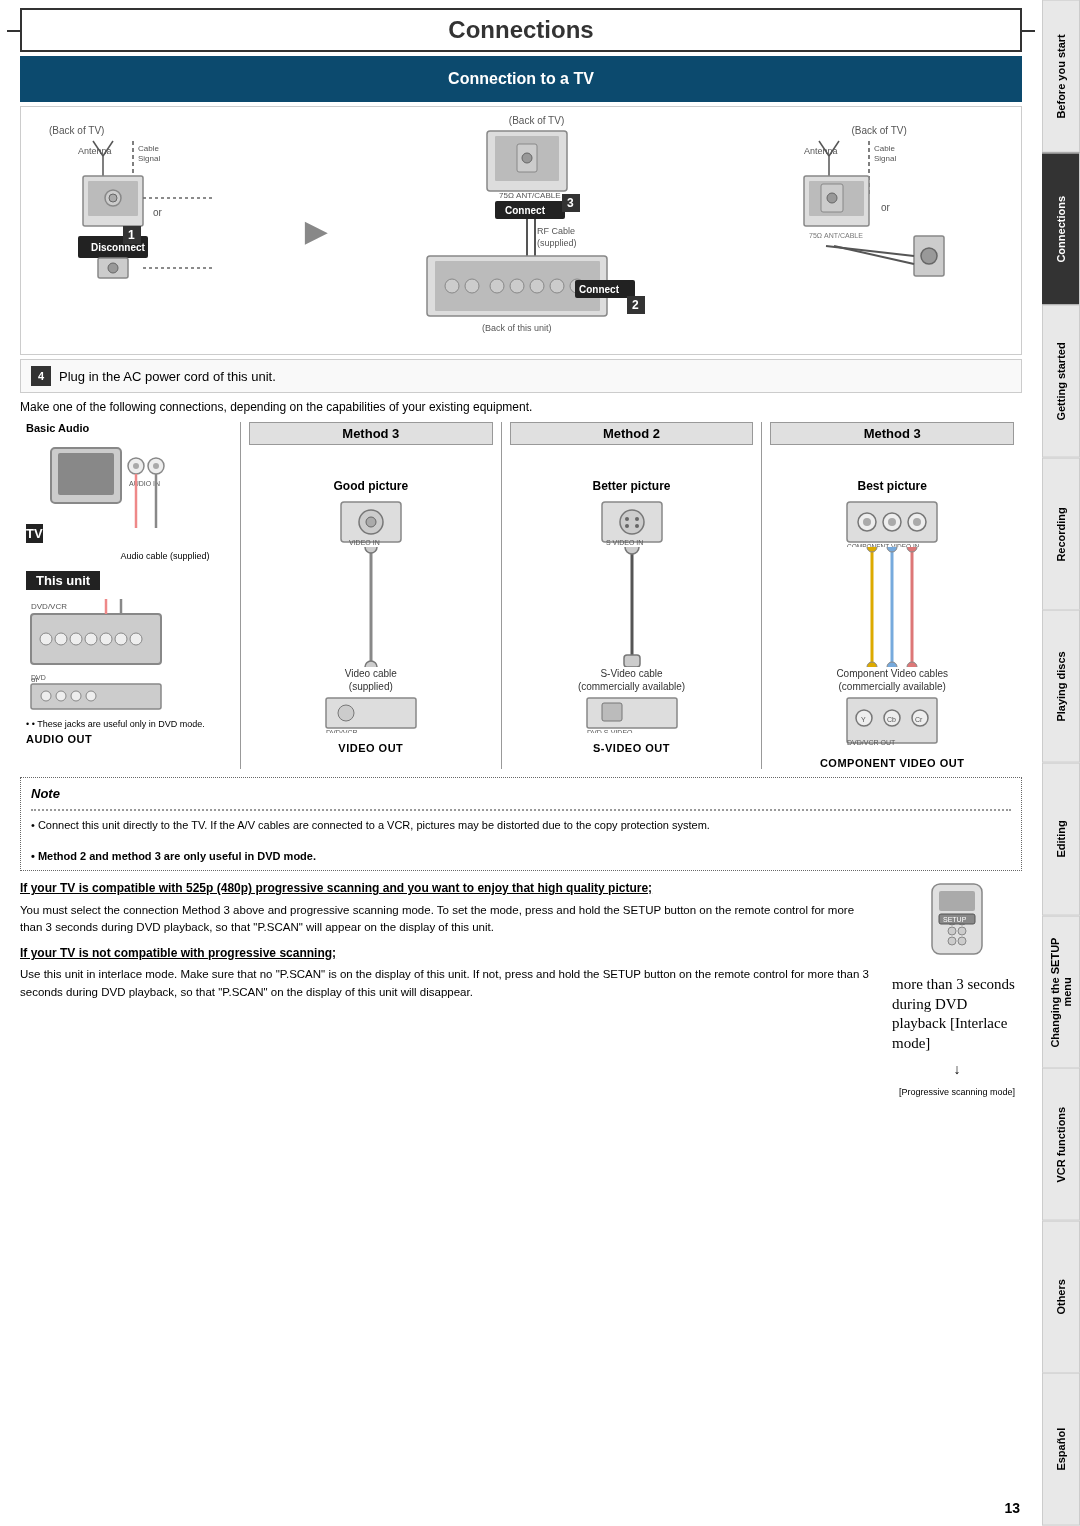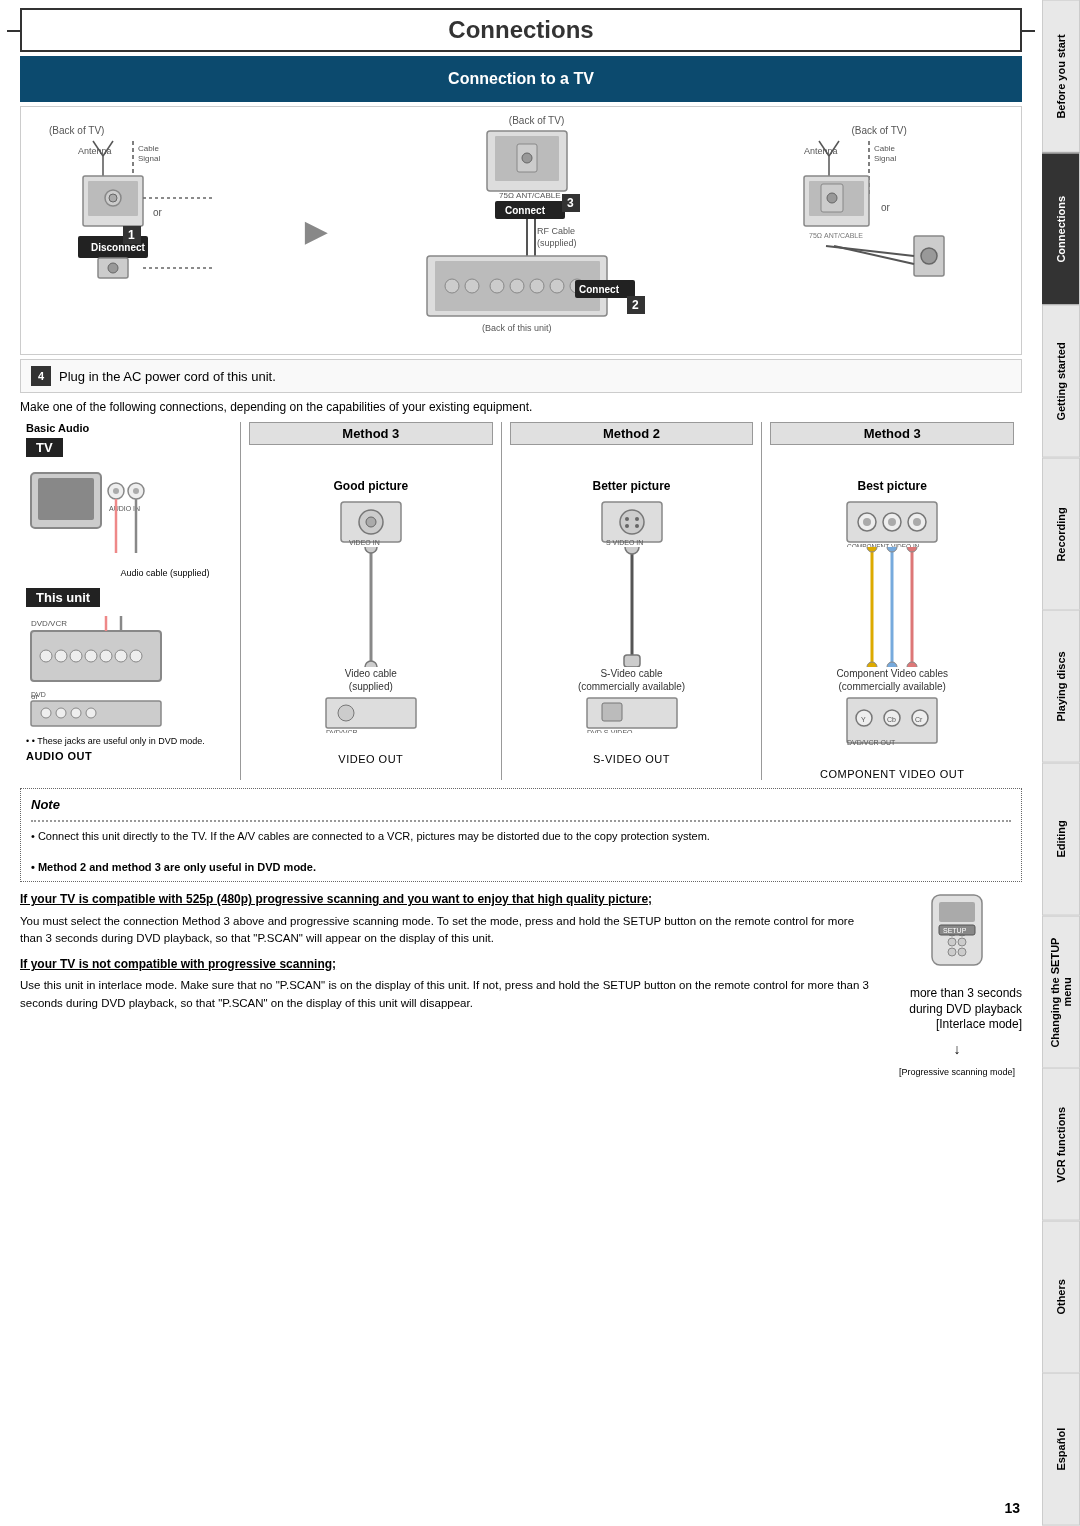--- a/index.html
+++ b/index.html
@@ -176,24 +176,24 @@
 
     .method-quality {
       font-weight: bold;
       font-size: 12px;
       text-align: center;
       margin-bottom: 4px;
       margin-top: 30px;
     }
 
     .port-label {
-      font-weight: normal;
+      font-weight: bold;
       font-size: 11px;
       text-align: center;
-      margin-top: 20px;
+      margin-top: 9px;
       letter-spacing: 0.5px;
     }
 
     .cable-note {
       font-size: 10px;
       text-align: center;
       color: #333;
       line-height: 1.3;
     }
 
@@ -429,21 +429,21 @@
 
   <div class="intro-text">
     <span>Make one of the following connections, depending on the capabilities of your existing equipment.</span>
   </div>
 
   <div class="methods-container">
 
     <div class="basic-audio-section">
       <div style="font-weight:bold; font-size:11px; margin-bottom:4px;">Basic Audio</div>
 
-      <div style="display:inline-block; background:#222; color:#fff; font-weight:bold; font-size:13px; padding:2px 10px; margin-bottom:6px;">TV</div>
+      <div style="display:inline-block; background:#222; color:#fff; font-weight:bold; font-size:13px; padding:2px 0; margin-bottom:6px;">TV</div>
 
       
       <svg width="180" height="100" viewBox="0 0 180 100">
 
         <rect x="5" y="10" width="70" height="55" rx="4" fill="#ccc" stroke="#888" stroke-width="2"></rect>
         <rect x="12" y="15" width="56" height="42" rx="2" fill="#888"></rect>
 
         <circle cx="90" cy="28" r="8" fill="#eee" stroke="#888" stroke-width="1.5"></circle>
         <circle cx="90" cy="28" r="3" fill="#aaa"></circle>
         <circle cx="110" cy="28" r="8" fill="#eee" stroke="#888" stroke-width="1.5"></circle>
@@ -644,21 +644,21 @@
         <circle cx="55" cy="42" r="4" fill="#ccc" stroke="#888" stroke-width="1"></circle>
         <circle cx="65" cy="42" r="4" fill="#ccc" stroke="#888" stroke-width="1"></circle>
         <circle cx="55" cy="52" r="4" fill="#ccc" stroke="#888" stroke-width="1"></circle>
         <circle cx="65" cy="52" r="4" fill="#ccc" stroke="#888" stroke-width="1"></circle>
         <circle cx="55" cy="62" r="4" fill="#ccc" stroke="#888" stroke-width="1"></circle>
         <circle cx="65" cy="62" r="4" fill="#ccc" stroke="#888" stroke-width="1"></circle>
 
         <rect x="42" y="35" width="36" height="10" rx="2" fill="#888" stroke="#555" stroke-width="1"></rect>
         <text x="46" y="43" font-size="7" fill="white">SETUP</text>
       </svg>
-      <div style="font-size:12px; text-align:right; line-height:1.3;">more than 3 seconds during DVD playback [Interlace mode]</div>
+      <div style="font-size:15px; text-align:left; line-height:1.3;font-family:Liberation Serif, serif;">more than 3 seconds during DVD playback [Interlace mode]</div>
       <div style="font-size:14px; text-align:center;">↓</div>
       <div style="font-size:9px; text-align:center;">[Progressive scanning mode]</div>
     </div>
   </div>
 
   <div class="page-number">13</div>
 
 </div>
 
 </body></html>

